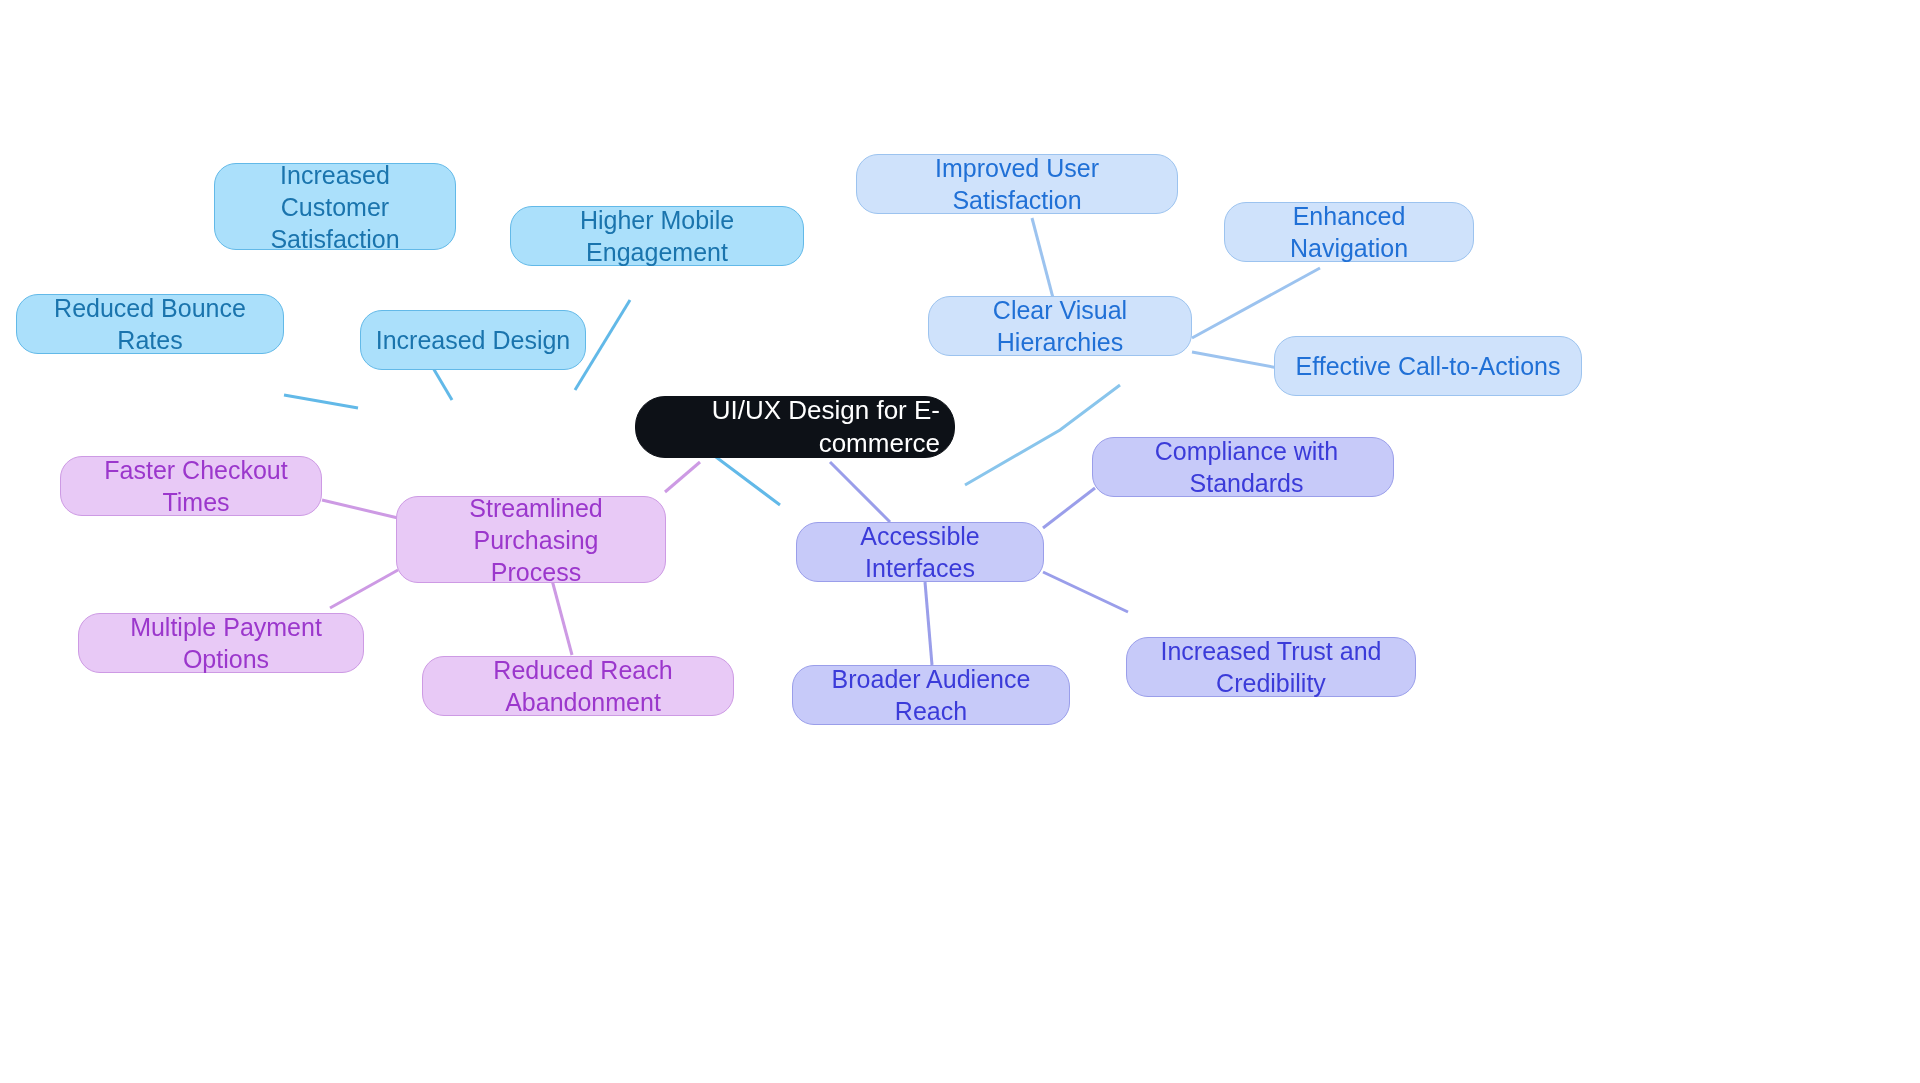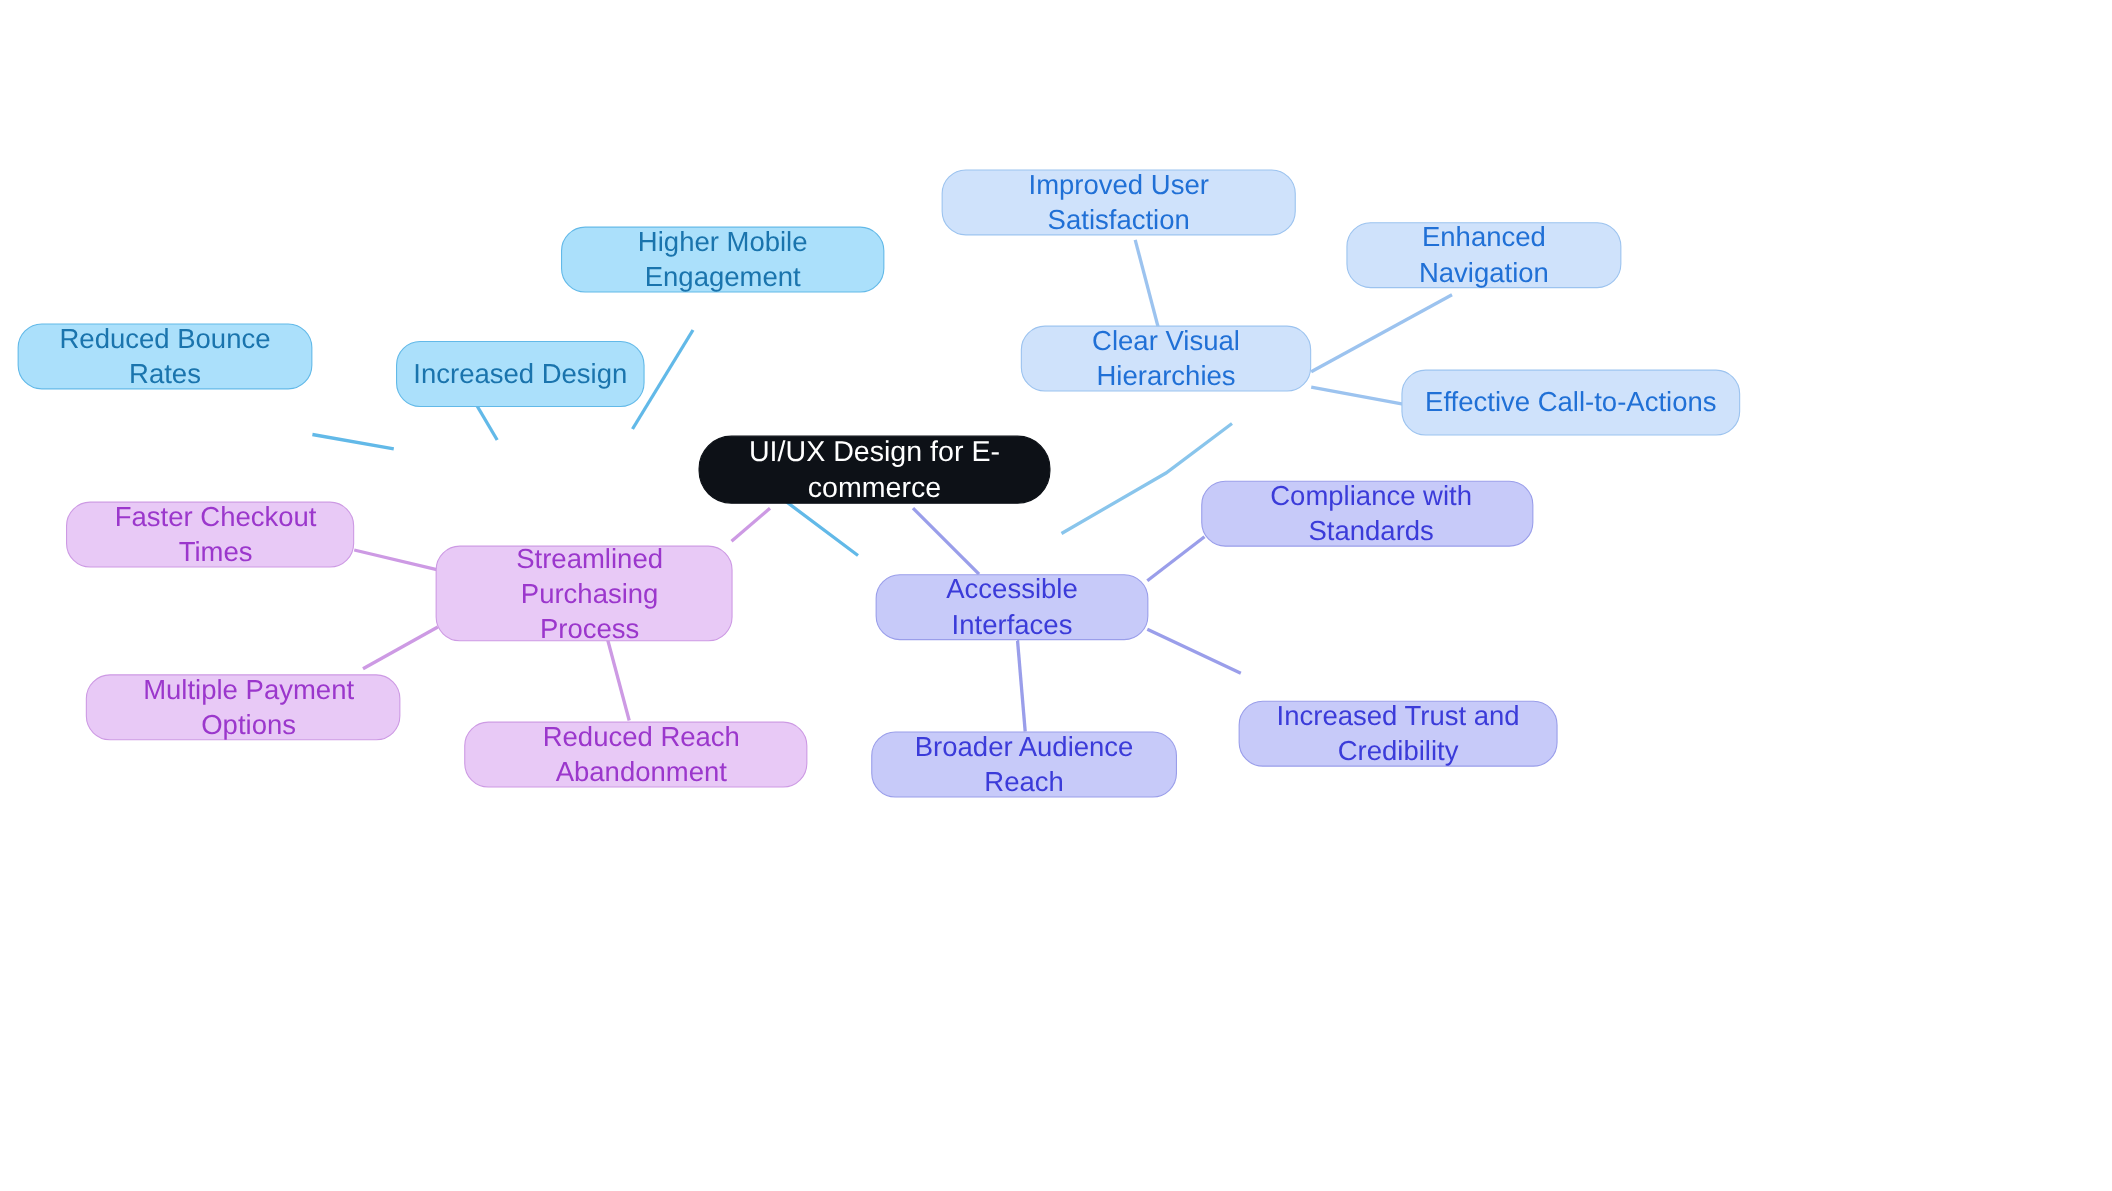--- a/index.html
+++ b/index.html
@@ -38,20 +38,21 @@
     padding: 4px 14px;
     z-index: 5;
   }
   .node-root {
     background: #0d1117;
     border-color: #0d1117;
     color: #ffffff;
     font-size: 26px;
     border-radius: 30px;
     z-index: 9;
+    text-align: right;
   }
   .node-blue-a {
     background: #abe0fb;
     border-color: #62b9e8;
     color: #1a74ad;
     font-size: 25px;
   }
   .node-blue-b {
     background: #cfe2fb;
     border-color: #9cc3ef;
@@ -101,20 +102,22 @@
 
     <path d="M 1043 528 L 1095 488" fill="none" stroke="#9a9eea" stroke-width="3"></path>
     <path d="M 1043 572 L 1128 612" fill="none" stroke="#9a9eea" stroke-width="3"></path>
     <path d="M 925 582 L 932 665" fill="none" stroke="#9a9eea" stroke-width="3"></path>
   </svg>
 
   <div class="node node-root" style="left:635px; top:396px; width:320px; height:62px;">UI/UX Design for E-commerce</div>
 
   <div class="node node-blue-a" style="left:360px; top:310px; width:226px; height:60px;">Increased Design</div>
 
+  <div class="node node-blue-a" style="left:214px; top:163px; width:242px; height:87px;">Increased Customer
+Satisfaction</div>
 
   <div class="node node-blue-a" style="left:510px; top:206px; width:294px; height:60px;">Higher Mobile Engagement</div>
 
   <div class="node node-blue-a" style="left:16px; top:294px; width:268px; height:60px;">Reduced Bounce Rates</div>
 
   <div class="node node-blue-b" style="left:928px; top:296px; width:264px; height:60px;">Clear Visual Hierarchies</div>
 
   <div class="node node-blue-b" style="left:856px; top:154px; width:322px; height:60px;">Improved User Satisfaction</div>
 
   <div class="node node-blue-b" style="left:1224px; top:202px; width:250px; height:60px;text-align:center;">Enhanced Navigation</div>

